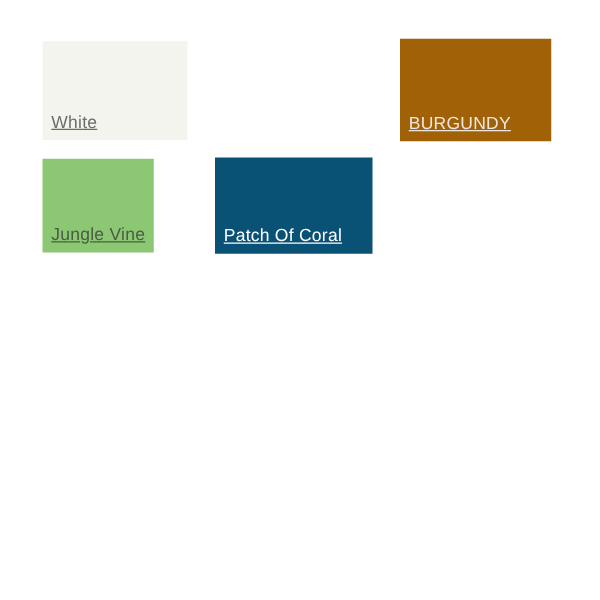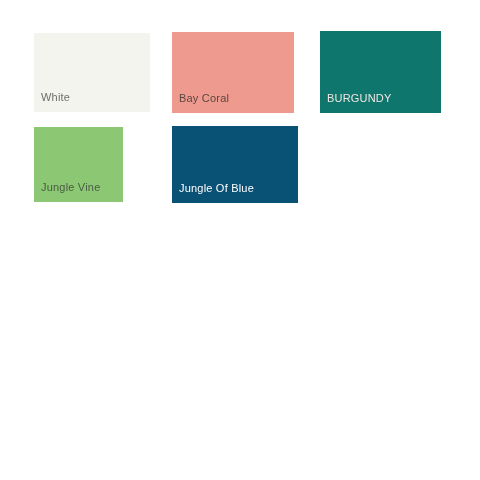--- a/index.html
+++ b/index.html
@@ -22,52 +22,50 @@
   .swatch {
     position: absolute;
     box-sizing: border-box;
     display: flex;
     align-items: flex-end;
     justify-content: flex-start;
   }
   .swatch-label {
     display: block;
     padding: 0 0 9px 7px;
-    font-size: 11px;
+    font-size: 14px;
     line-height: 12px;
     letter-spacing: 0.2px;
     white-space: nowrap;
+    text-decoration: underline;
   }
   
   #swatch-white      { left: 34px;  top: 33px;  width: 116px; height: 79px; }
   #swatch-bay-coral  { left: 172px; top: 32px;  width: 122px; height: 81px; }
   #swatch-burgundy   { left: 320px; top: 31px;  width: 121px; height: 82px; }
   
   #swatch-jungle-vine  { left: 34px;  top: 127px; width: 89px; height: 75px; }
   #swatch-patch-of-blue{ left: 172px; top: 126px; width: 126px; height: 77px; }
   .uppercase-label { text-transform: uppercase; }
 </style>
 </head>
 <body style="background-color: rgb(255, 255, 255);">
 
 <div id="palette-board" style="background-color: rgb(255, 255, 255);">
 
   <div class="swatch" id="swatch-white" style="background-color: rgb(243, 244, 238); color: rgb(109, 110, 106);">
     <span class="swatch-label">White</span>
   </div>
 
-  <div class="swatch" id="swatch-bay-coral" style="background-color: rgb(239, 154, 143); color: rgb(90, 71, 66);">
-    <span class="swatch-label">Bay Coral</span>
-  </div>
 
-  <div class="swatch" id="swatch-burgundy" style="background-color: #0f766e; color: rgb(240, 230, 224);">
+  <div class="swatch" id="swatch-burgundy" style="background-color: #a16207; color: rgb(240, 230, 224);">
     <span class="swatch-label uppercase-label">BURGUNDY</span>
   </div>
 
   <div class="swatch" id="swatch-jungle-vine" style="background-color: rgb(140, 200, 115); color: rgb(74, 92, 68);">
     <span class="swatch-label">Jungle Vine</span>
   </div>
 
   <div class="swatch" id="swatch-patch-of-blue" style="background-color: rgb(10, 81, 118); color: rgb(255, 255, 255);">
-    <span class="swatch-label">Jungle Of Blue</span>
+    <span class="swatch-label">Patch Of Coral</span>
   </div>
 
 </div>
 
 </body></html>

